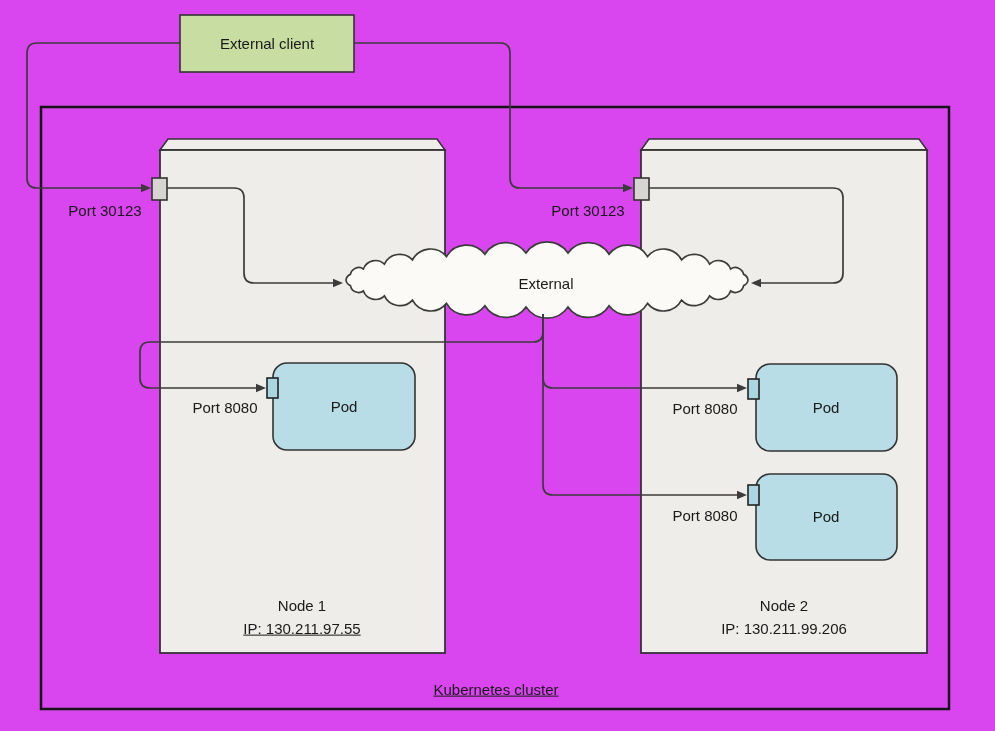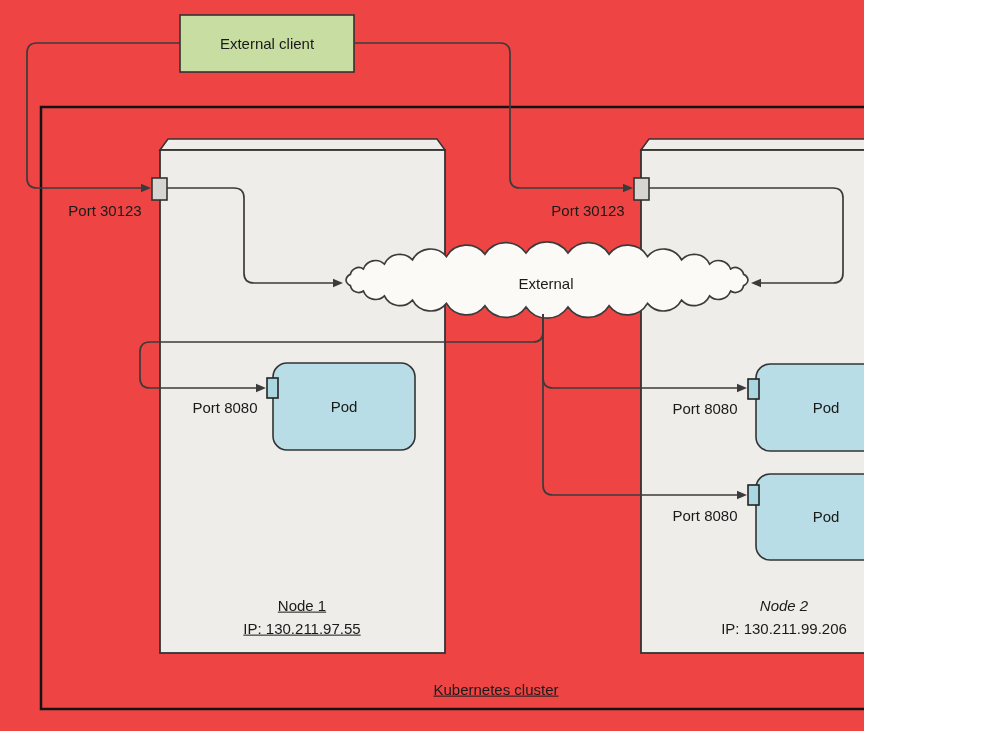--- a/index.html
+++ b/index.html
@@ -1,17 +1,17 @@
 <!DOCTYPE html>
 <html style="--client_fill: #c8dda1; --node_fill: #eeedea; --pod_fill: #b8dde6; --pod_port_fill: #a9d6e0; --node_port_fill: #d6d5d2; --cloud_fill: #fbfaf6; --line: #3b3b3b; --border: #333333; --cluster_border: #141414;"><head>
 <meta charset="utf-8">
 <style>
   html,body{margin:0;padding:0;background:#ffffff;}
   #stage{
-    position:relative;width:864px;height:731px;background:#ef4444;
+    position:relative;width:995px;height:731px;background:#d946ef;
     font-family:"Liberation Sans",sans-serif;color:#1a1a1a;overflow:hidden;
   }
   #diagram-svg{position:absolute;left:0;top:0;}
   .lbl{
     position:absolute;transform:translate(-50%,-50%);
     white-space:nowrap;font-size:15px;line-height:1.25;color:#1a1a1a;
     text-align:center;
   }
 </style>
 </head>
@@ -74,20 +74,20 @@
 
   <div class="lbl" style="left:225px;top:408px;">Port 8080</div>
   <div class="lbl" style="left:344px;top:407px;">Pod</div>
 
   <div class="lbl" style="left:705px;top:409px;">Port 8080</div>
   <div class="lbl" style="left:826px;top:408px;">Pod</div>
 
   <div class="lbl" style="left:705px;top:516px;">Port 8080</div>
   <div class="lbl" style="left:826px;top:517px;">Pod</div>
 
-  <div class="lbl" style="left:302px;top:606px;text-decoration:underline;">Node 1</div>
+  <div class="lbl" style="left:302px;top:606px;">Node 1</div>
   <div class="lbl" style="left:302px;top:629px;text-decoration:underline;">IP: 130.211.97.55</div>
 
-  <div class="lbl" style="left:784px;top:606px;font-style:italic;">Node 2</div>
+  <div class="lbl" style="left:784px;top:606px;">Node 2</div>
   <div class="lbl" style="left:784px;top:629px;">IP: 130.211.99.206</div>
 
   <div class="lbl" style="left:496px;top:690px;text-decoration:underline;">Kubernetes cluster</div>
 </div>
 
 </body></html>

